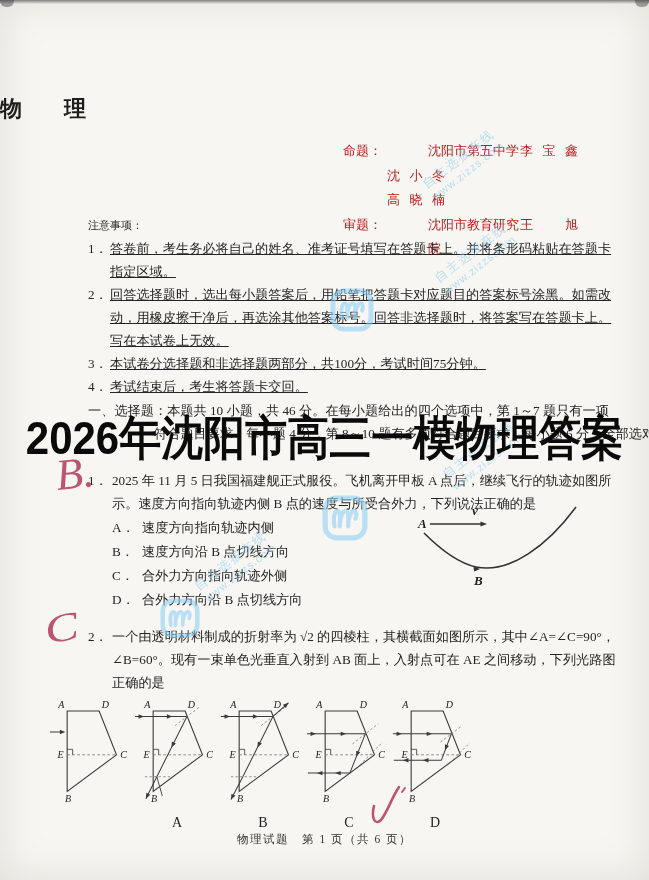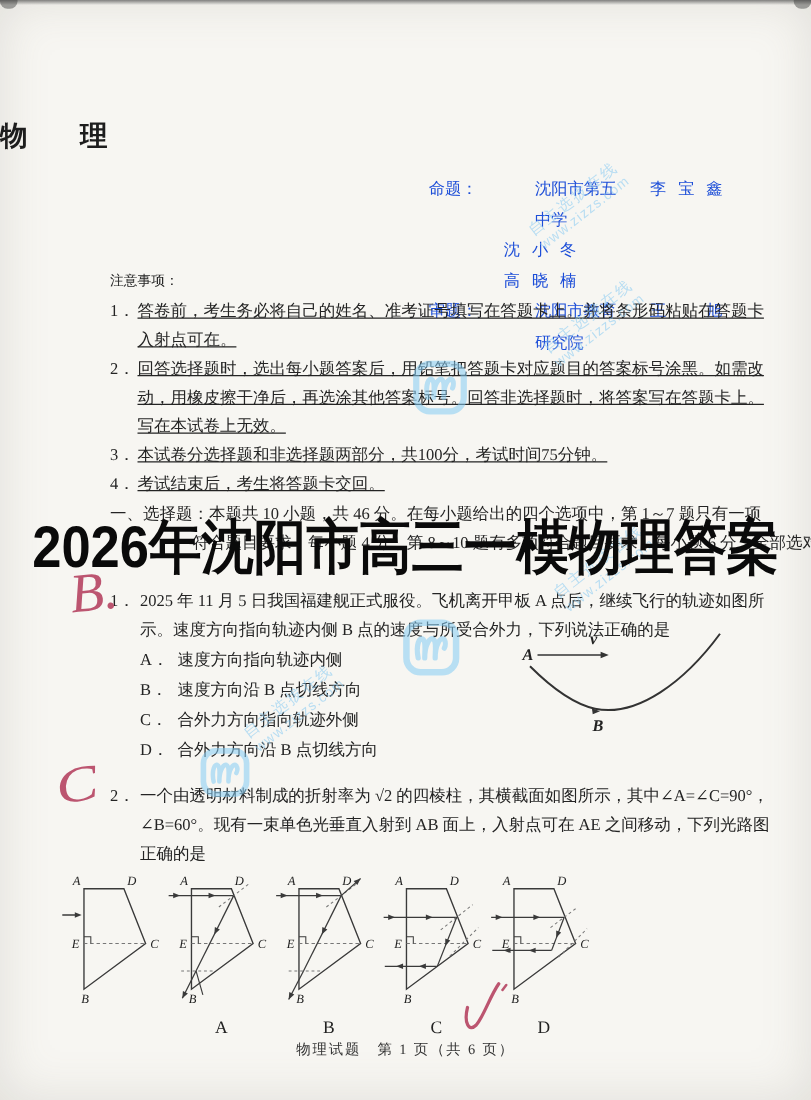--- a/index.html
+++ b/index.html
@@ -14,25 +14,25 @@
   .scan-edge-top{position:absolute;top:0;left:0;width:100%;height:4px;
     background:linear-gradient(to bottom,rgba(70,70,70,.65),rgba(70,70,70,0));}
   .scan-corner{position:absolute;top:0;height:7px;width:14px;background:rgba(60,60,60,.45);border-radius:0 0 6px 6px;}
   .scan-corner.left{left:0;} .scan-corner.right{right:0;}
 
   .title{position:absolute;top:52px;left:0;width:100%;text-align:center;
     font-size:18px;font-weight:bold;letter-spacing:1px;color:#1d1d1d;}
   .subject{position:absolute;top:94px;left:0;width:100%;text-align:left;
     font-size:22px;font-weight:bold;letter-spacing:10px;color:#1d1d1d;}
 
-  .credits{position:absolute;top:139px;left:343px;width:235px;font-size:13px;line-height:24.5px;color:#1d4ed8;}
+  .credits{position:absolute;top:139px;left:343px;width:235px;font-size:13px;line-height:24.5px;color:#b91c1c;}
   .credit-row{display:flex;}
   .credit-label{width:44px;flex:0 0 44px;}
   .credit-org{flex:1;margin-left:41px;}
-  .credit-name{width:58px;flex:0 0 58px;text-align:justify;text-align-last:justify;margin-left:16px;}
+  .credit-name{width:58px;flex:0 0 58px;text-align:justify;text-align-last:justify;}
 
   .flow{position:absolute;top:214px;left:88px;width:505px;font-size:13.2px;line-height:23px;color:#242424;}
   .notice-heading{font-size:11px;}
   .nitem{display:flex;}
   .nitem .num{flex:0 0 22px;}
   .nlines{flex:1;}
   .nline{white-space:nowrap;text-decoration:underline;}
 
   .section{margin-top:1px;}
   .sec-line1{white-space:nowrap;}
@@ -149,21 +149,21 @@
     </div>
   </div>
 
   <div class="flow">
     <div class="notice-heading">注意事项：</div>
 
     <div class="nitem">
       <span class="num">1．</span>
       <div class="nlines">
         <div class="nline">答卷前，考生务必将自己的姓名、准考证号填写在答题卡上。并将条形码粘贴在答题卡</div>
-        <div class="nline">入射点可在。</div>
+        <div class="nline">指定区域。</div>
       </div>
     </div>
     <div class="nitem">
       <span class="num">2．</span>
       <div class="nlines">
         <div class="nline">回答选择题时，选出每小题答案后，用铅笔把答题卡对应题目的答案标号涂黑。如需改</div>
         <div class="nline">动，用橡皮擦干净后，再选涂其他答案标号。回答非选择题时，将答案写在答题卡上。</div>
         <div class="nline">写在本试卷上无效。</div>
       </div>
     </div>

